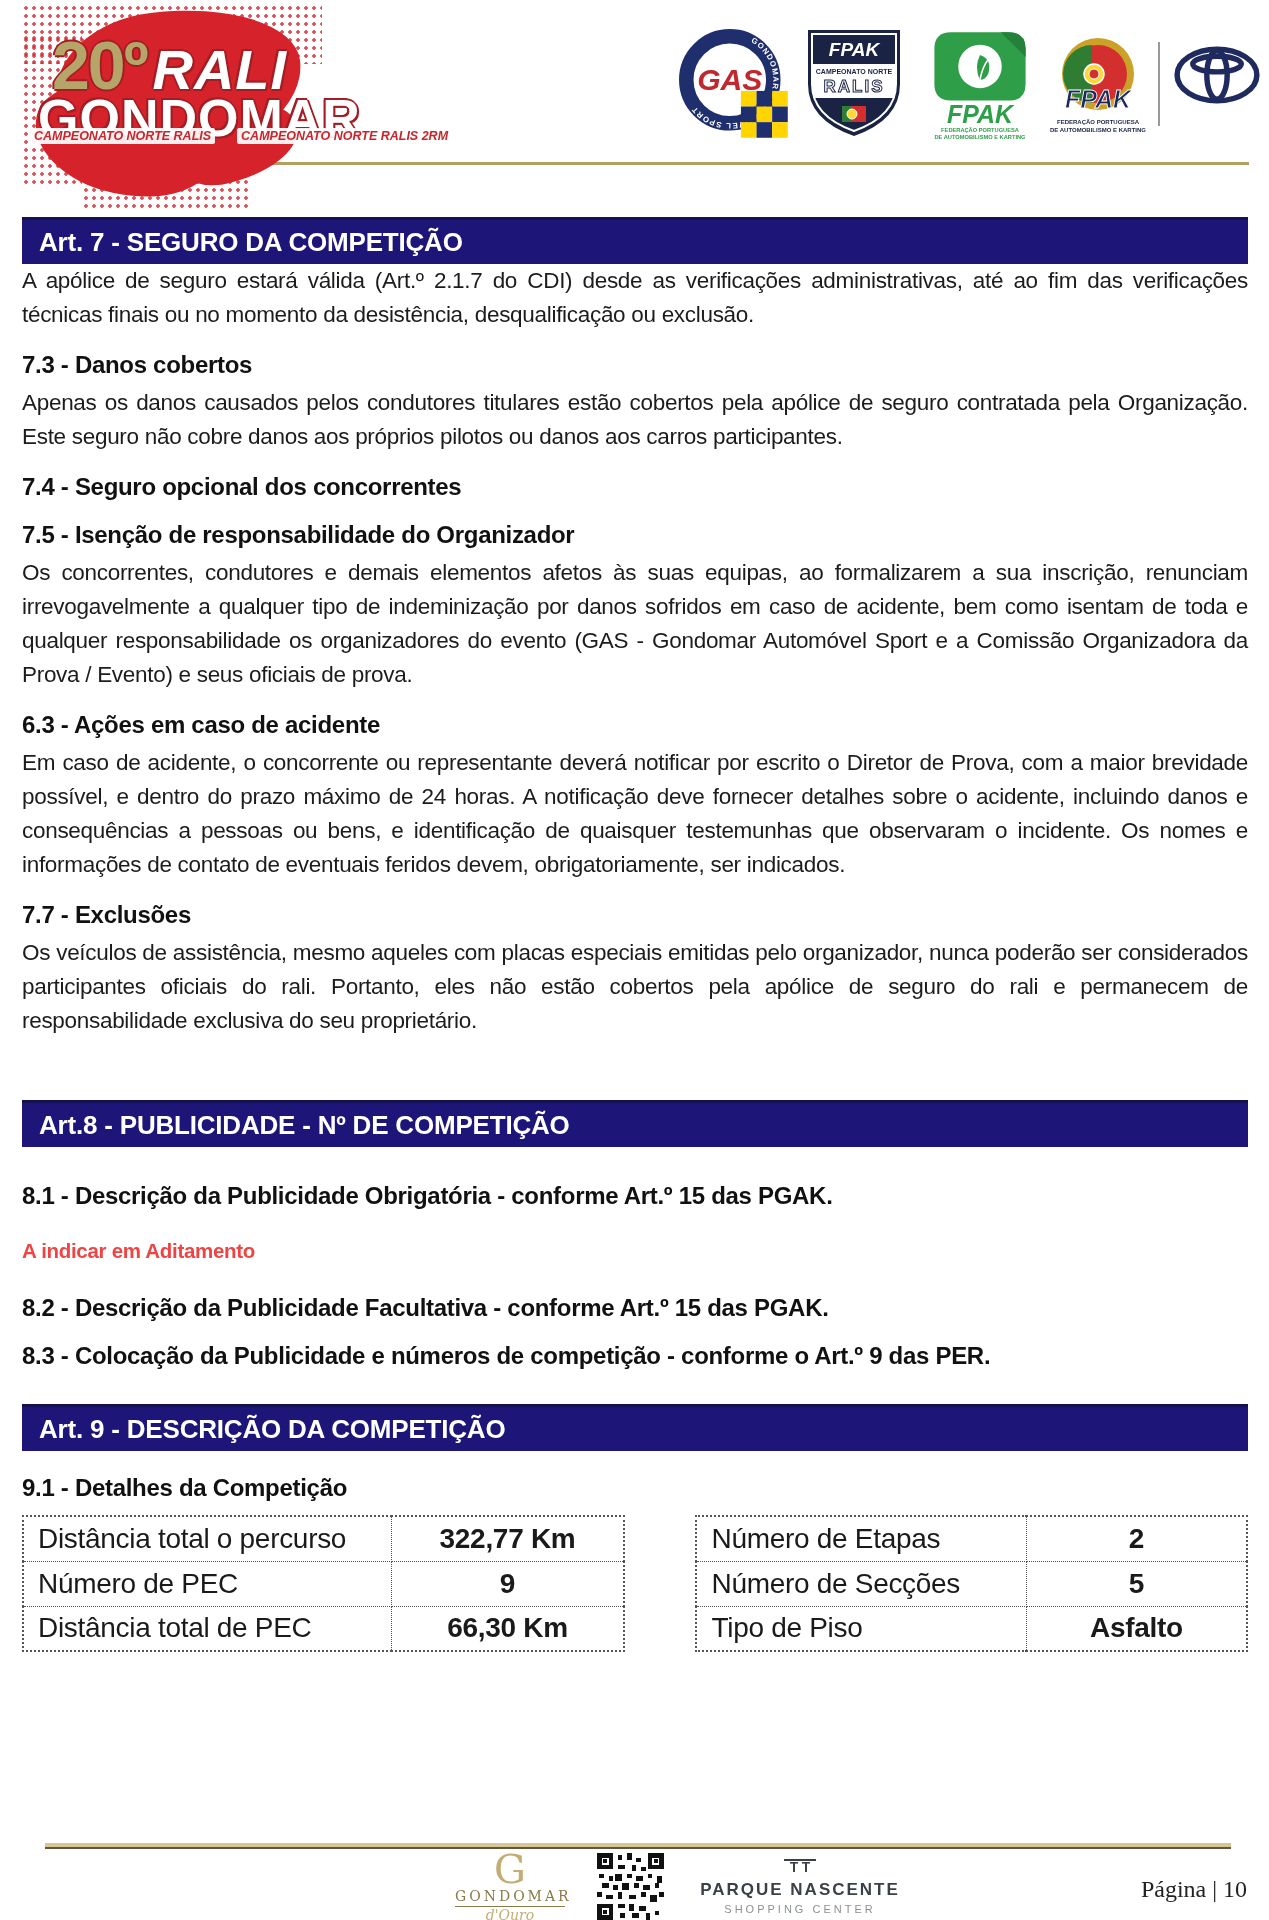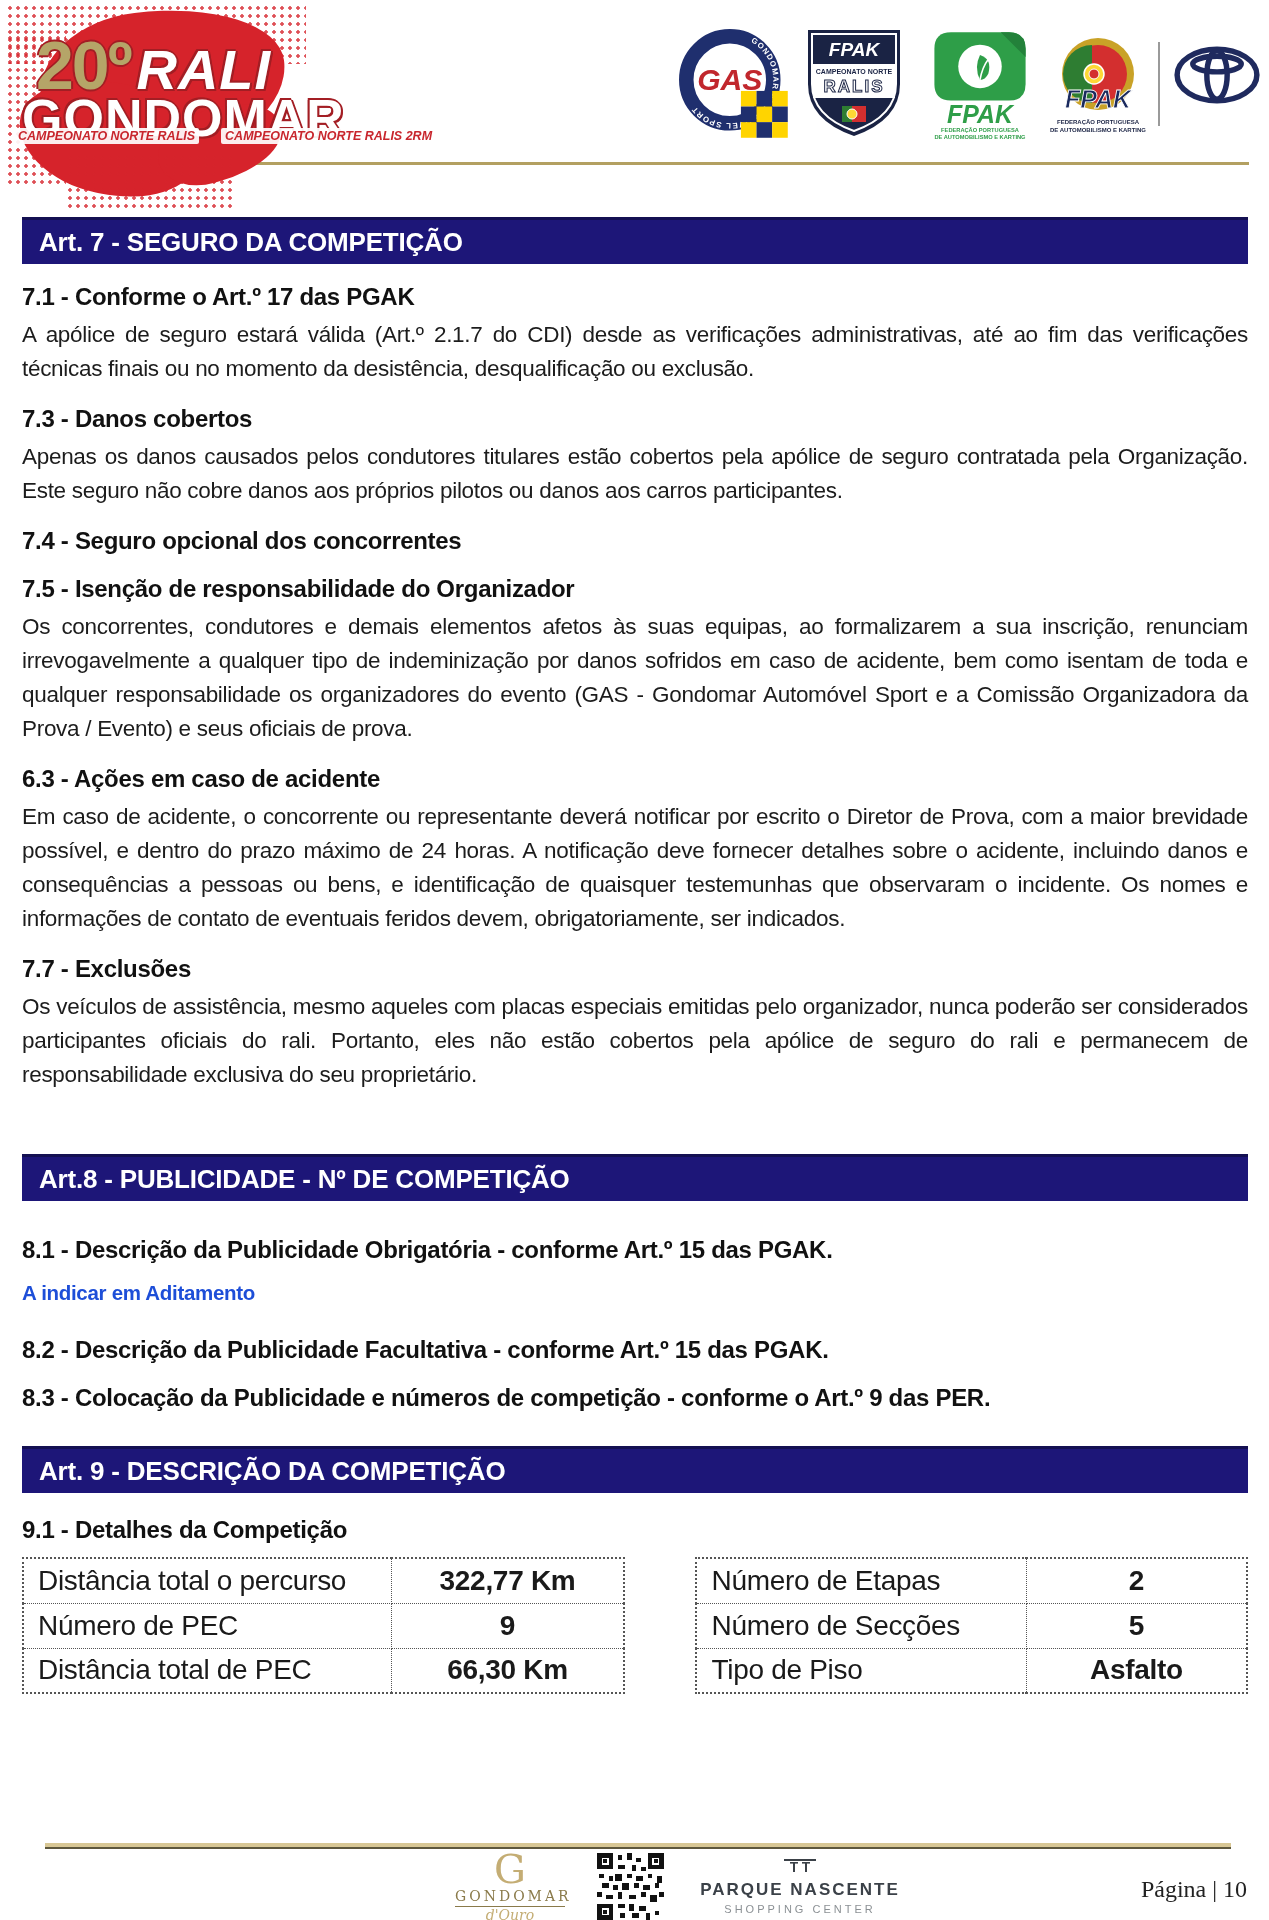--- a/index.html
+++ b/index.html
@@ -6,21 +6,21 @@
   html,body { margin:0; padding:0; }
   body { width:1269px; height:1920px; background:#ffffff;
          font-family:"Liberation Sans", sans-serif; color:#1a1a1a; }
   .page { position:relative; width:1269px; height:1920px; overflow:hidden; background:#fff; }
 
   
   .header { position:relative; height:217px; }
   .gold-rule { position:absolute; left:205px; right:20px; top:162px; height:3px; background:#b3a061; }
 
   
-  .rali-logo { position:absolute; left:6px; top:4px; width:320px; height:212px; z-index:2; }
+  .rali-logo { position:absolute; left:22px; top:4px; width:320px; height:212px; z-index:2; }
   .blob { position:absolute; background:#d6232b; }
   .blob1 { left:34px; top:6px; width:246px; height:148px; border-radius:42% 58% 52% 48% / 50% 44% 56% 50%; transform:rotate(-7deg); }
   .blob2 { left:12px; top:78px; width:182px; height:112px; border-radius:55% 45% 50% 50% / 48% 52% 46% 54%; transform:rotate(12deg); }
   .blob3 { left:150px; top:104px; width:126px; height:72px; border-radius:50% 50% 60% 40% / 55% 45% 50% 50%; transform:rotate(-16deg); }
   .dots { position:absolute; background-image:radial-gradient(circle, rgba(214,35,43,.8) 1.5px, transparent 2px); background-size:8px 8px; }
   .dots-top { left:0; top:0; width:300px; height:60px; }
   .dots-left { left:0; top:30px; width:60px; height:150px; }
   .dots-bottom { left:60px; top:150px; width:170px; height:58px; }
   .rali-text { position:absolute; left:0; top:0; width:100%; }
   .rl-line1 { position:absolute; left:30px; top:22px; display:flex; align-items:baseline; }
@@ -39,21 +39,21 @@
   .logo-divider { position:absolute; left:1158px; top:42px; width:2px; height:84px; background:#9a9a9a; }
 
   
   .content { position:relative; margin:0 21px 0 22px; letter-spacing:-0.3px; }
   .banner { height:47px; background:#1d1678; border-top:3px solid #141052; display:flex; align-items:center; }
   .banner span { color:#ffffff; font-size:26px; font-weight:700; padding-left:17px; letter-spacing:-0.2px; }
   .b2 { margin-top:62px; }
   .b3 { margin-top:33px; }
   .sec-h { font-size:24px; font-weight:700; color:#111; margin:18px 0 6px; line-height:30px; }
   .body-p { font-size:22.5px; line-height:34px; margin:0; text-align:justify; color:#1c1c1c; }
-  .note { font-size:20.5px; font-weight:700; color:#1d4ed8; margin:16px 0 8px; }
+  .note { font-size:20.5px; font-weight:700; color:#ef4444; margin:28px 0 8px; }
   .h8 { margin-top:30px; }
   .h81 { margin-top:34px; }
   .h91 { margin-top:22px; }
 
   
   .tables-row { display:flex; margin-top:12px; }
   .detail-table { border-collapse:collapse; border:2px dotted #555; }
   .detail-table td { border:1.5px dotted #555; height:45px; font-size:28px; vertical-align:middle; }
   .detail-table td.lbl { padding-left:14px; }
   .detail-table td.val { font-weight:700; text-align:center; padding:0; }
@@ -175,21 +175,20 @@
       </svg>
     </div>
   </div>
 
   <div class="content">
 
     <div class="banner">
       <span>Art. 7 - SEGURO DA COMPETIÇÃO</span>
     </div>
 
-    <div class="sec-h">7.1 - Conforme o Art.º 17 das PGAK</div>
 
     <p class="body-p">A apólice de seguro estará válida (Art.º 2.1.7 do CDI) desde as verificações administrativas, até ao fim das verificações técnicas finais ou no momento da desistência, desqualificação ou exclusão.</p>
 
     <div class="sec-h">7.3 - Danos cobertos</div>
     <p class="body-p">Apenas os danos causados pelos condutores titulares estão cobertos pela apólice de seguro contratada pela Organização. Este seguro não cobre danos aos próprios pilotos ou danos aos carros participantes.</p>
 
     <div class="sec-h">7.4 - Seguro opcional dos concorrentes</div>
 
     <div class="sec-h">7.5 - Isenção de responsabilidade do Organizador</div>
     <p class="body-p">Os concorrentes, condutores e demais elementos afetos às suas equipas, ao formalizarem a sua inscrição, renunciam irrevogavelmente a qualquer tipo de indeminização por danos sofridos em caso de acidente, bem como isentam de toda e qualquer responsabilidade os organizadores do evento (GAS - Gondomar Automóvel Sport e a Comissão Organizadora da Prova / Evento) e seus oficiais de prova.</p>

